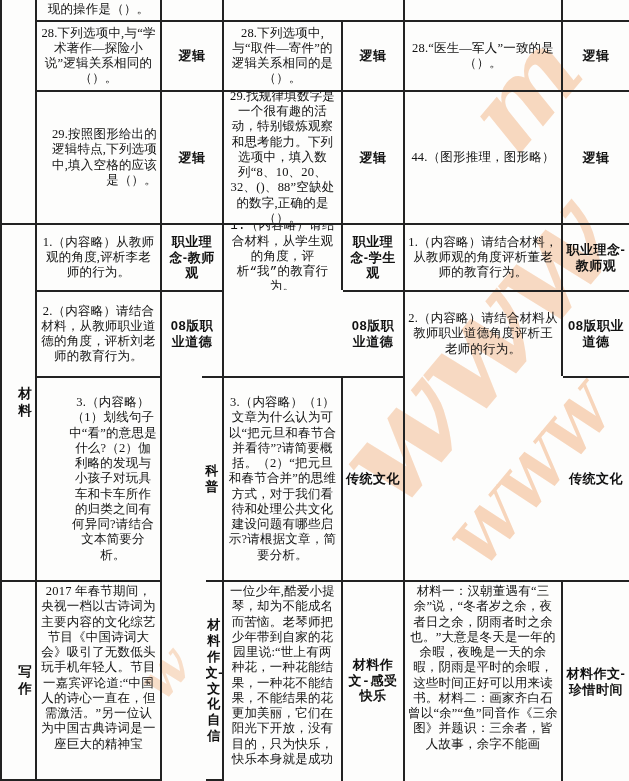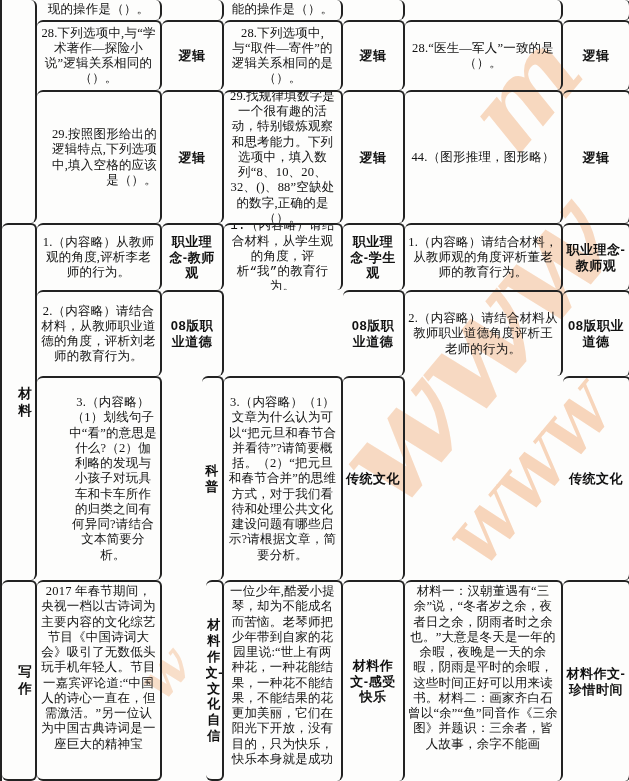--- a/index.html
+++ b/index.html
@@ -27,21 +27,20 @@
     border-right:2px solid #222;
     display:flex;
     align-items:center;
     justify-content:center;
     text-align:center;
     padding:2px 3px;
     overflow:hidden;
     font-size:12.5px;
     line-height:1.22;
     letter-spacing:0.2px;
-    border-radius:6px;
   }
   .cell.no-top{border-top:none;}
   .cell.bb{border-bottom:2px solid #222;}
   .cell.top-align{align-items:flex-start;}
   .label{
     font-weight:700;
     font-size:13.5px;
     font-family:"Liberation Sans", sans-serif;
     text-align:right;
   }
@@ -76,21 +75,20 @@
   <span class="watermark wm4" style="color:#f0a66d;">w</span>
 
   <div class="grid">
 
     <div class="cell label no-top" style="grid-area:1/1/4/2;"></div>
     <div class="cell label" style="grid-area:4/1/7/2;">材料</div>
     <div class="cell label bb" style="grid-area:7/1/8/2;">写作</div>
 
     <div class="cell no-top" style="grid-area:1/2;">现的操作是（）。</div>
     <div class="cell cat no-top" style="grid-area:1/3;"></div>
-    <div class="cell no-top" style="grid-area:1/4;">能的操作是（）。</div>
     <div class="cell cat no-top" style="grid-area:1/5;"></div>
     <div class="cell no-top" style="grid-area:1/6;"></div>
     <div class="cell cat no-top" style="grid-area:1/7;"></div>
 
     <div class="cell" style="grid-area:2/2;">28.下列选项中,与“学术著作—探险小说”逻辑关系相同的（）。</div>
     <div class="cell cat" style="grid-area:2/3;">逻辑</div>
     <div class="cell" style="grid-area:2/4;">28.下列选项中,与“取件—寄件”的逻辑关系相同的是（）。</div>
     <div class="cell cat" style="grid-area:2/5;">逻辑</div>
     <div class="cell" style="grid-area:2/6;">28.“医生—军人”一致的是（）。</div>
     <div class="cell cat" style="grid-area:2/7;">逻辑</div>
@@ -117,18 +115,18 @@
 
     <div class="cell" style="grid-area:6/2;padding-left:32px;">3.（内容略）（1）划线句子中“看”的意思是什么?（2）伽利略的发现与小孩子对玩具车和卡车所作的归类之间有何异同?请结合文本简要分析。</div>
     <div class="cell cat" style="grid-area:6/3;margin-left:40px;">科普</div>
     <div class="cell" style="grid-area:6/4;">3.（内容略）（1）文章为什么认为可以“把元旦和春节合并看待”?请简要概括。（2）“把元旦和春节合并”的思维方式，对于我们看待和处理公共文化建设问题有哪些启示?请根据文章，简要分析。</div>
     <div class="cell cat" style="grid-area:6/5;">传统文化</div>
     <div class="cell cat" style="grid-area:6/7;">传统文化</div>
 
     <div class="cell top-align bb" style="grid-area:7/2;">2017 年春节期间，央视一档以古诗词为主要内容的文化综艺节目《中国诗词大会》吸引了无数低头玩手机年轻人。节目一嘉宾评论道:“中国人的诗心一直在，但需激活。”另一位认为中国古典诗词是一座巨大的精神宝</div>
     <div class="cell cat bb" style="grid-area:7/3;margin-left:44px;">材料作文-文化自信</div>
     <div class="cell top-align" style="grid-area:7/4;">一位少年,酷爱小提琴，却为不能成名而苦恼。老琴师把少年带到自家的花园里说:“世上有两种花，一种花能结果，一种花不能结果，不能结果的花更加美丽，它们在阳光下开放，没有目的，只为快乐，快乐本身就是成功</div>
-    <div class="cell cat" style="grid-area:7/5;">材料作文-感受快乐</div>
+    <div class="cell cat" style="grid-area:7/5;font-family:Liberation Mono, monospace;">材料作文-感受快乐</div>
     <div class="cell top-align" style="grid-area:7/6;">材料一：汉朝董遇有“三余”说，“冬者岁之余，夜者日之余，阴雨者时之余也。”大意是冬天是一年的余暇，夜晚是一天的余暇，阴雨是平时的余暇，这些时间正好可以用来读书。材料二：画家齐白石曾以“余”“鱼”同音作《三余图》并题识：三余者，皆人故事，余字不能画</div>
     <div class="cell cat" style="grid-area:7/7;">材料作文-珍惜时间</div>
 
   </div>
 </div>
 
 </body></html>

